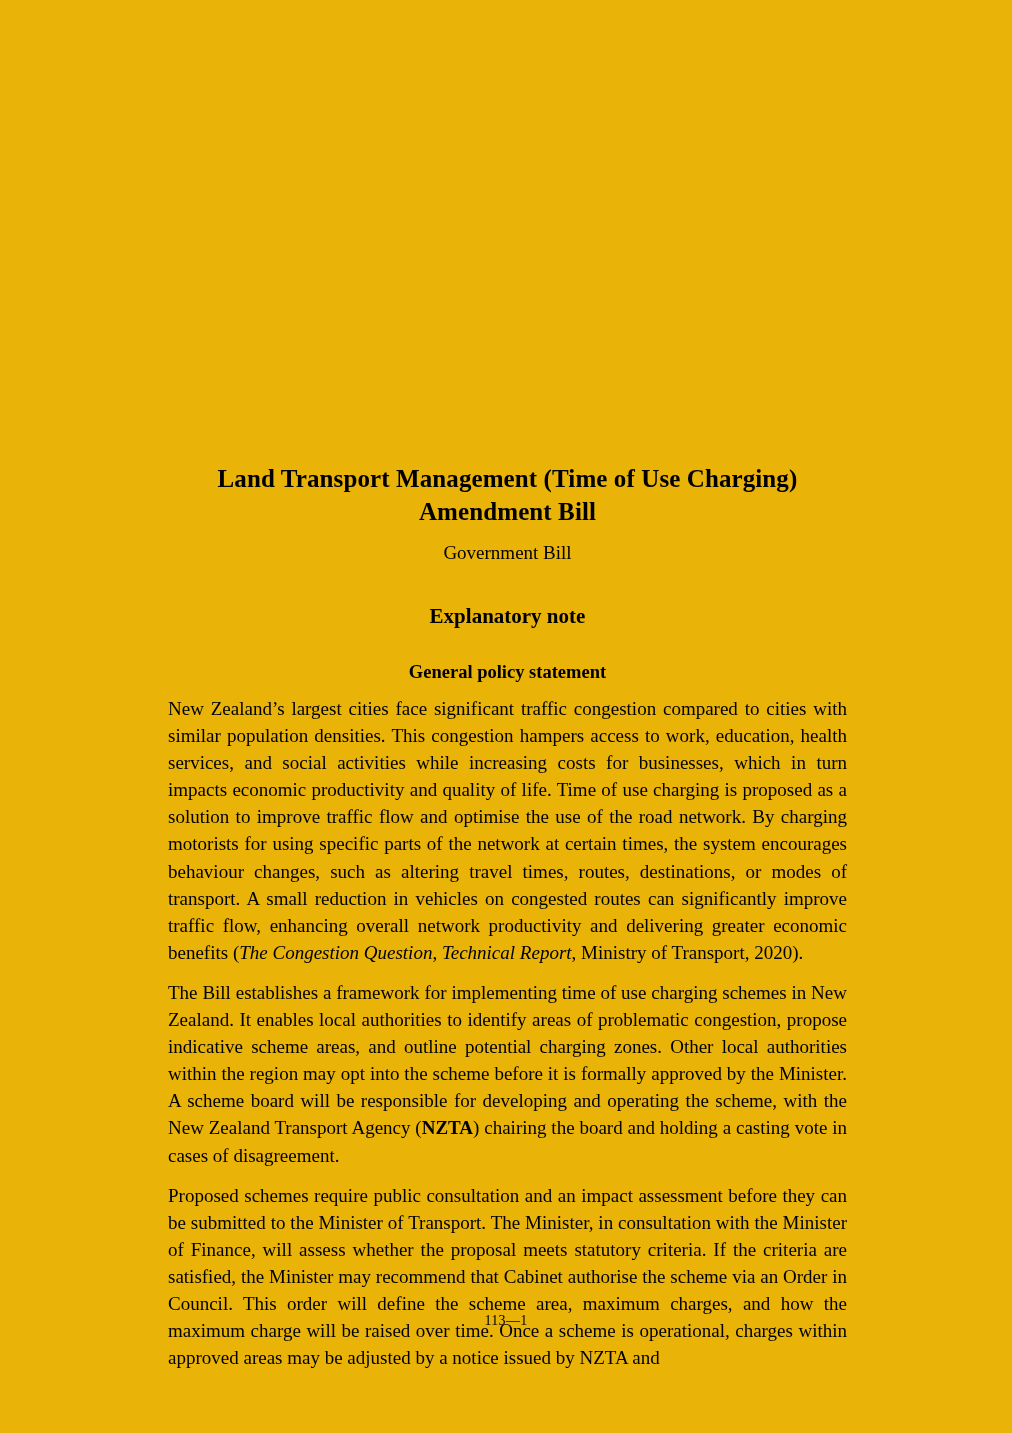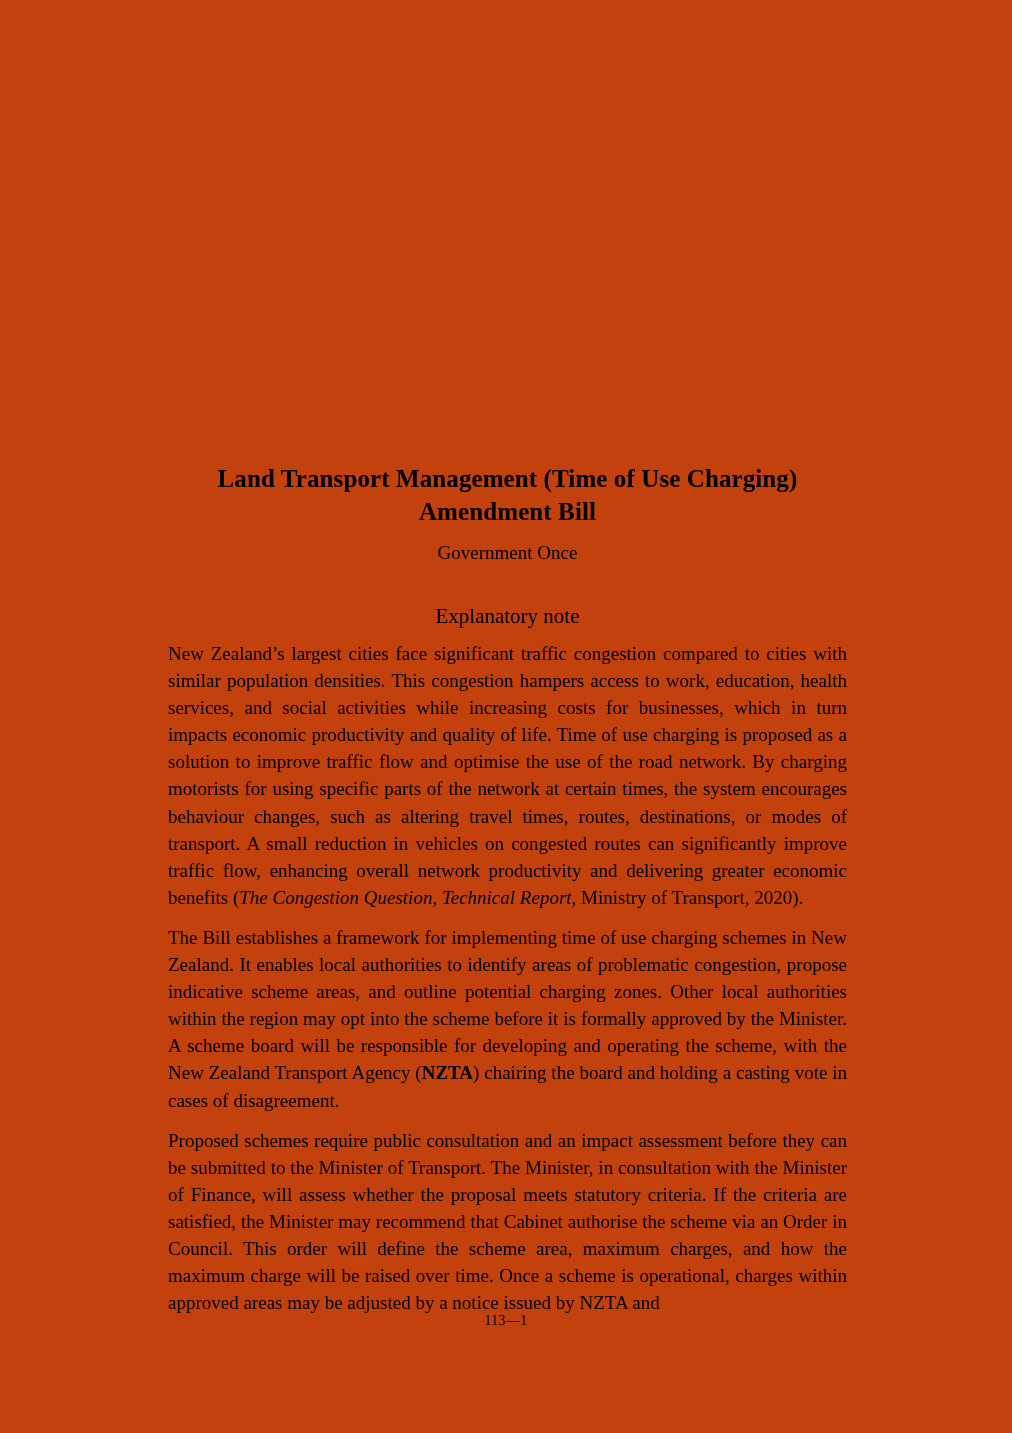--- a/index.html
+++ b/index.html
@@ -8,21 +8,21 @@
     background: #ffffff;
   }
   body {
     font-family: "Liberation Serif", "DejaVu Serif", serif;
     color: #000000;
   }
   .page {
     position: relative;
     width: 1012px;
     height: 1433px;
-    background: #c2410c;
+    background: #eab308;
     margin: 0 auto;
     overflow: hidden;
     box-sizing: border-box;
   }
   .content {
     position: absolute;
     left: 168px;
     top: 0;
     width: 679px;
   }
@@ -41,21 +41,21 @@
     font-size: 19px;
     line-height: 24px;
     text-align: center;
     font-weight: normal;
   }
   .section-head {
     margin: 0;
     padding-top: 38px;
     font-size: 21px;
     line-height: 26px;
-    font-weight: normal;
+    font-weight: bold;
     text-align: center;
   }
   .subsection-head {
     margin: 0;
     padding-top: 32px;
     font-size: 18.5px;
     line-height: 23px;
     font-weight: bold;
     text-align: center;
   }
@@ -90,24 +90,25 @@
 </style>
 </head>
 <body>
 
 <div class="page">
 
   <div class="content">
 
     <h1 class="bill-title">Land Transport Management (Time of Use Charging) Amendment Bill</h1>
 
-    <div class="bill-subtitle">Government Once</div>
+    <div class="bill-subtitle">Government Bill</div>
 
     <h2 class="section-head">Explanatory note</h2>
 
+    <h3 class="subsection-head">General policy statement</h3>
 
     <p class="body-para first"><span>New Zealand’s largest cities face significant traffic congestion compared to cities with similar population densities. This congestion hampers access to work, education, health services, and social activities while increasing costs for businesses, which in turn impacts economic productivity and quality of life. Time of use charging is proposed as a solution to improve traffic flow and optimise the use of the road network. By charging motorists for using specific parts of the network at certain times, the system encourages behaviour changes, such as altering travel times, routes, destinations, or modes of transport. A small reduction in vehicles on congested routes can significantly improve traffic flow, enhancing overall network productivity and delivering greater economic benefits (</span><i>The Congestion Question</i><span>, </span><i>Technical Report</i><span>, Ministry of Transport, 2020).</span></p>
 
     <p class="body-para"><span>The Bill establishes a framework for implementing time of use charging schemes in New Zealand. It enables local authorities to identify areas of problematic congestion, propose indicative scheme areas, and outline potential charging zones. Other local authorities within the region may opt into the scheme before it is formally approved by the Minister. A scheme board will be responsible for developing and operating the scheme, with the New Zealand Transport Agency (</span><b>NZTA</b><span>) chairing the board and holding a casting vote in cases of disagreement.</span></p>
 
     <p class="body-para">Proposed schemes require public consultation and an impact assessment before they can be submitted to the Minister of Transport. The Minister, in consultation with the Minister of Finance, will assess whether the proposal meets statutory criteria. If the criteria are satisfied, the Minister may recommend that Cabinet authorise the scheme via an Order in Council. This order will define the scheme area, maximum charges, and how the maximum charge will be raised over time. Once a scheme is operational, charges within approved areas may be adjusted by a notice issued by NZTA and</p>
 
   </div>
 
   <div class="folio">113—1</div>

